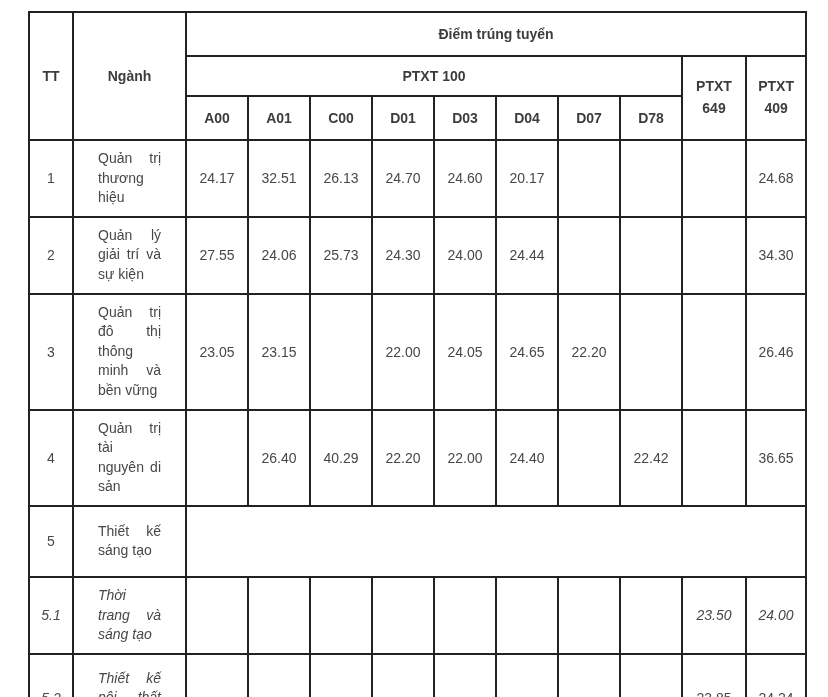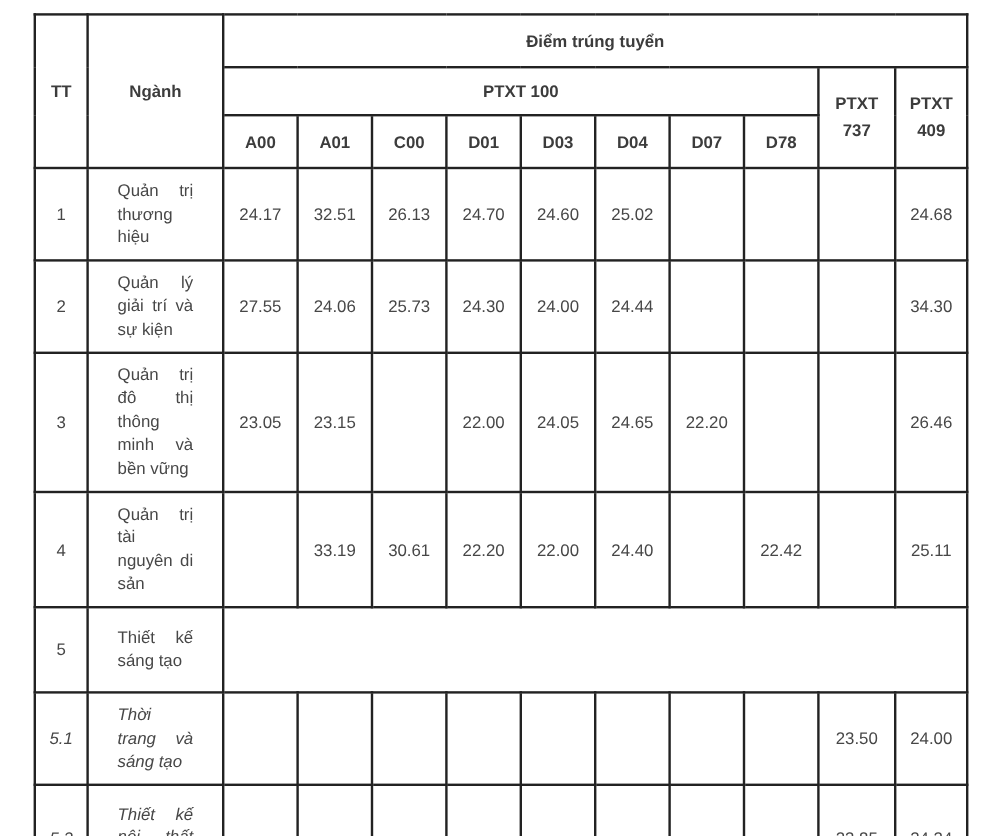--- a/index.html
+++ b/index.html
@@ -32,21 +32,21 @@
     text-align: center;
   }
   thead tr:nth-child(1) th { height: 38px; }
   thead tr:nth-child(2) th { height: 34px; }
   thead tr:nth-child(3) th { height: 38px; }
   tbody tr:nth-child(1) td { height: 54px; }
   tbody tr:nth-child(2) td { height: 53px; }
   tbody tr:nth-child(3) td { height: 93px; }
   tbody tr:nth-child(4) td { height: 76px; }
   tbody tr:nth-child(5) td { height: 53px; }
-  tbody tr:nth-child(6) td { height: 57px; }
+  tbody tr:nth-child(6) td { height: 57px; font-style: italic; }
   tbody tr:nth-child(7) td { height: 71px; }
   tbody tr:nth-child(8) td { height: 56px; }
   .tt-cell { text-align: center; }
   .nganh-cell {
     text-align: justify;
     padding: 8px 24px;
     line-height: 1.4;
   }
   .score-cell { text-align: center; }
   .merged-cell { text-align: center; }
@@ -78,21 +78,21 @@
   <thead>
     <tr>
       <th rowspan="3">TT</th>
       <th rowspan="3">Ngành</th>
       <th colspan="10">Điểm trúng tuyển</th>
     </tr>
     <tr>
       <th colspan="8">PTXT 100</th>
       <th rowspan="2" class="th-stack">
         <span>PTXT</span>
-        <span>737</span>
+        <span>649</span>
       </th>
       <th rowspan="2" class="th-stack">
         <span>PTXT</span>
         <span>409</span>
       </th>
     </tr>
     <tr id="subject-row">
         <th>A00</th>
         <th>A01</th>
         <th>C00</th>
@@ -105,21 +105,21 @@
   </thead>
   <tbody id="table-body">
       <tr>
         <td class="tt-cell">1</td>
         <td class="nganh-cell">Quản trị thương hiệu</td>
         <td class="score-cell">24.17</td>
         <td class="score-cell">32.51</td>
         <td class="score-cell">26.13</td>
         <td class="score-cell">24.70</td>
         <td class="score-cell">24.60</td>
-        <td class="score-cell">25.02</td>
+        <td class="score-cell">20.17</td>
         <td class="score-cell"></td>
         <td class="score-cell"></td>
         <td class="score-cell"></td>
         <td class="score-cell">24.68</td>
       </tr>
       <tr>
         <td class="tt-cell">2</td>
         <td class="nganh-cell">Quản lý giải trí và sự kiện</td>
         <td class="score-cell">27.55</td>
         <td class="score-cell">24.06</td>
@@ -143,29 +143,29 @@
         <td class="score-cell">24.65</td>
         <td class="score-cell">22.20</td>
         <td class="score-cell"></td>
         <td class="score-cell"></td>
         <td class="score-cell">26.46</td>
       </tr>
       <tr>
         <td class="tt-cell">4</td>
         <td class="nganh-cell">Quản trị tài nguyên di sản</td>
         <td class="score-cell"></td>
-        <td class="score-cell">33.19</td>
-        <td class="score-cell">30.61</td>
+        <td class="score-cell">26.40</td>
+        <td class="score-cell">40.29</td>
         <td class="score-cell">22.20</td>
         <td class="score-cell">22.00</td>
         <td class="score-cell">24.40</td>
         <td class="score-cell"></td>
         <td class="score-cell">22.42</td>
         <td class="score-cell"></td>
-        <td class="score-cell">25.11</td>
+        <td class="score-cell">36.65</td>
       </tr>
       <tr>
         <td class="tt-cell">5</td>
         <td class="nganh-cell">Thiết kế sáng tạo</td>
         <td class="merged-cell" colspan="10"></td>
       </tr>
       <tr class="italic-row">
         <td class="tt-cell">5.1</td>
         <td class="nganh-cell">Thời trang và sáng tạo</td>
         <td class="score-cell"></td>

